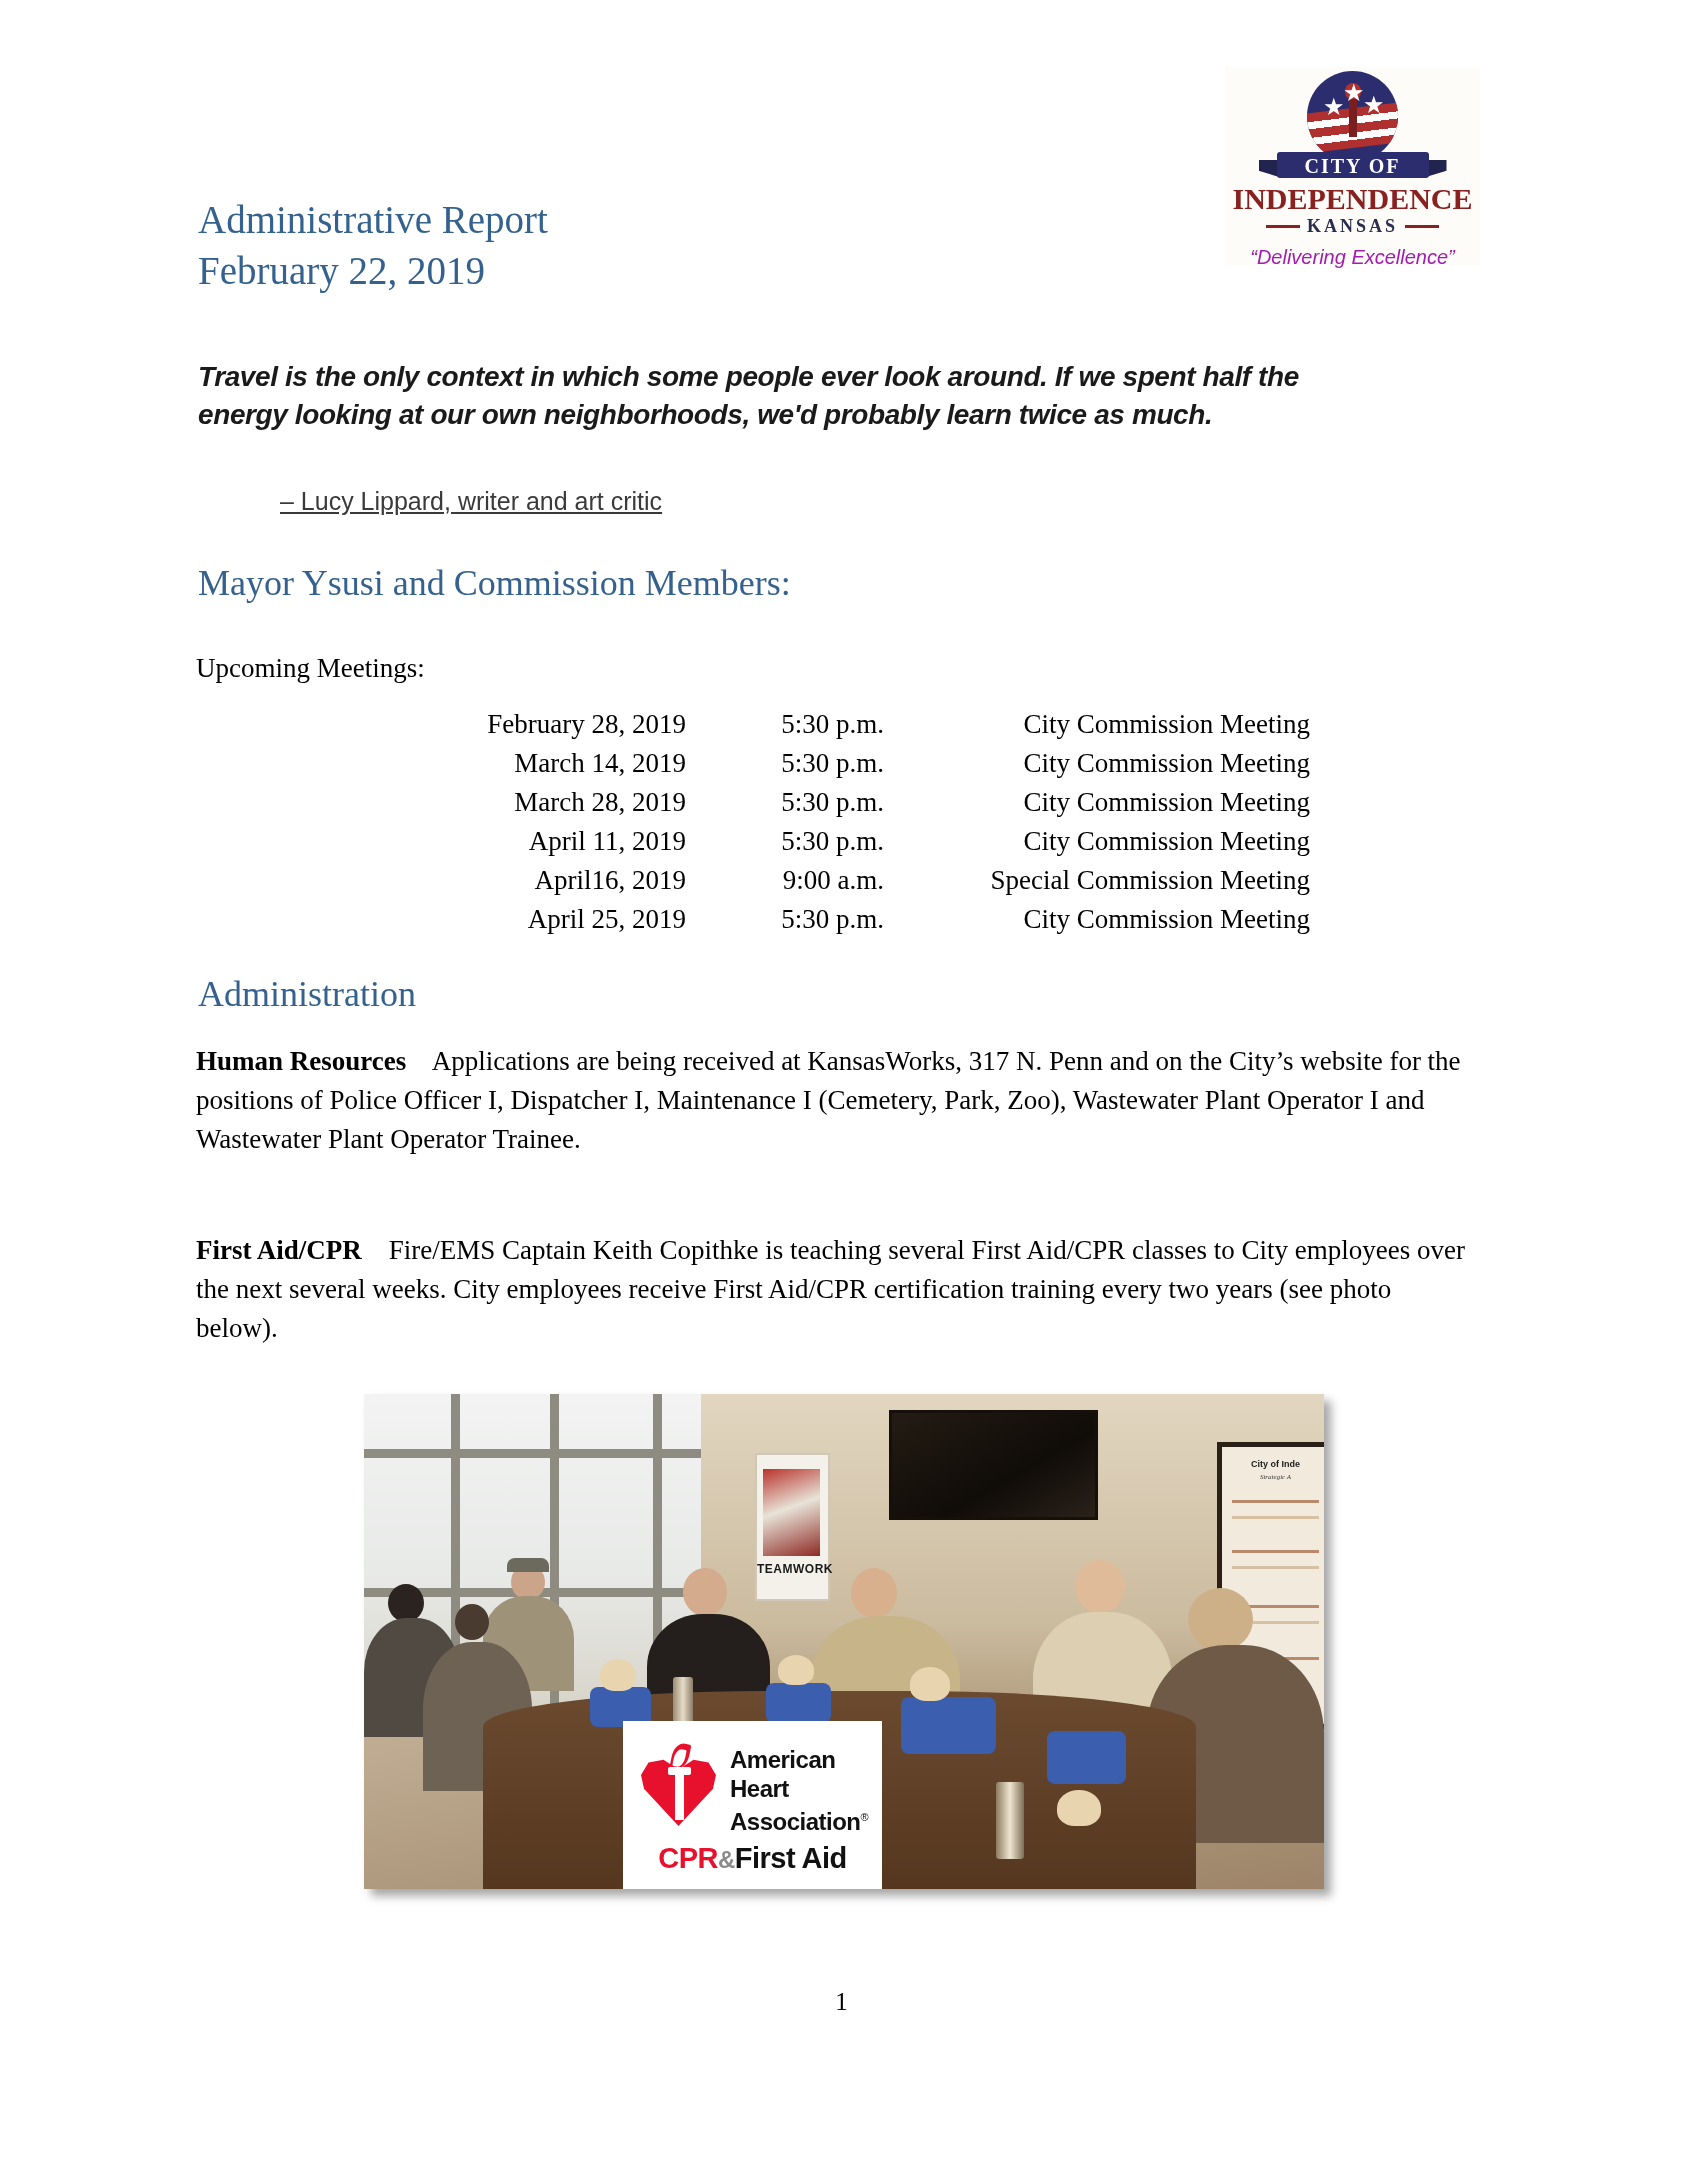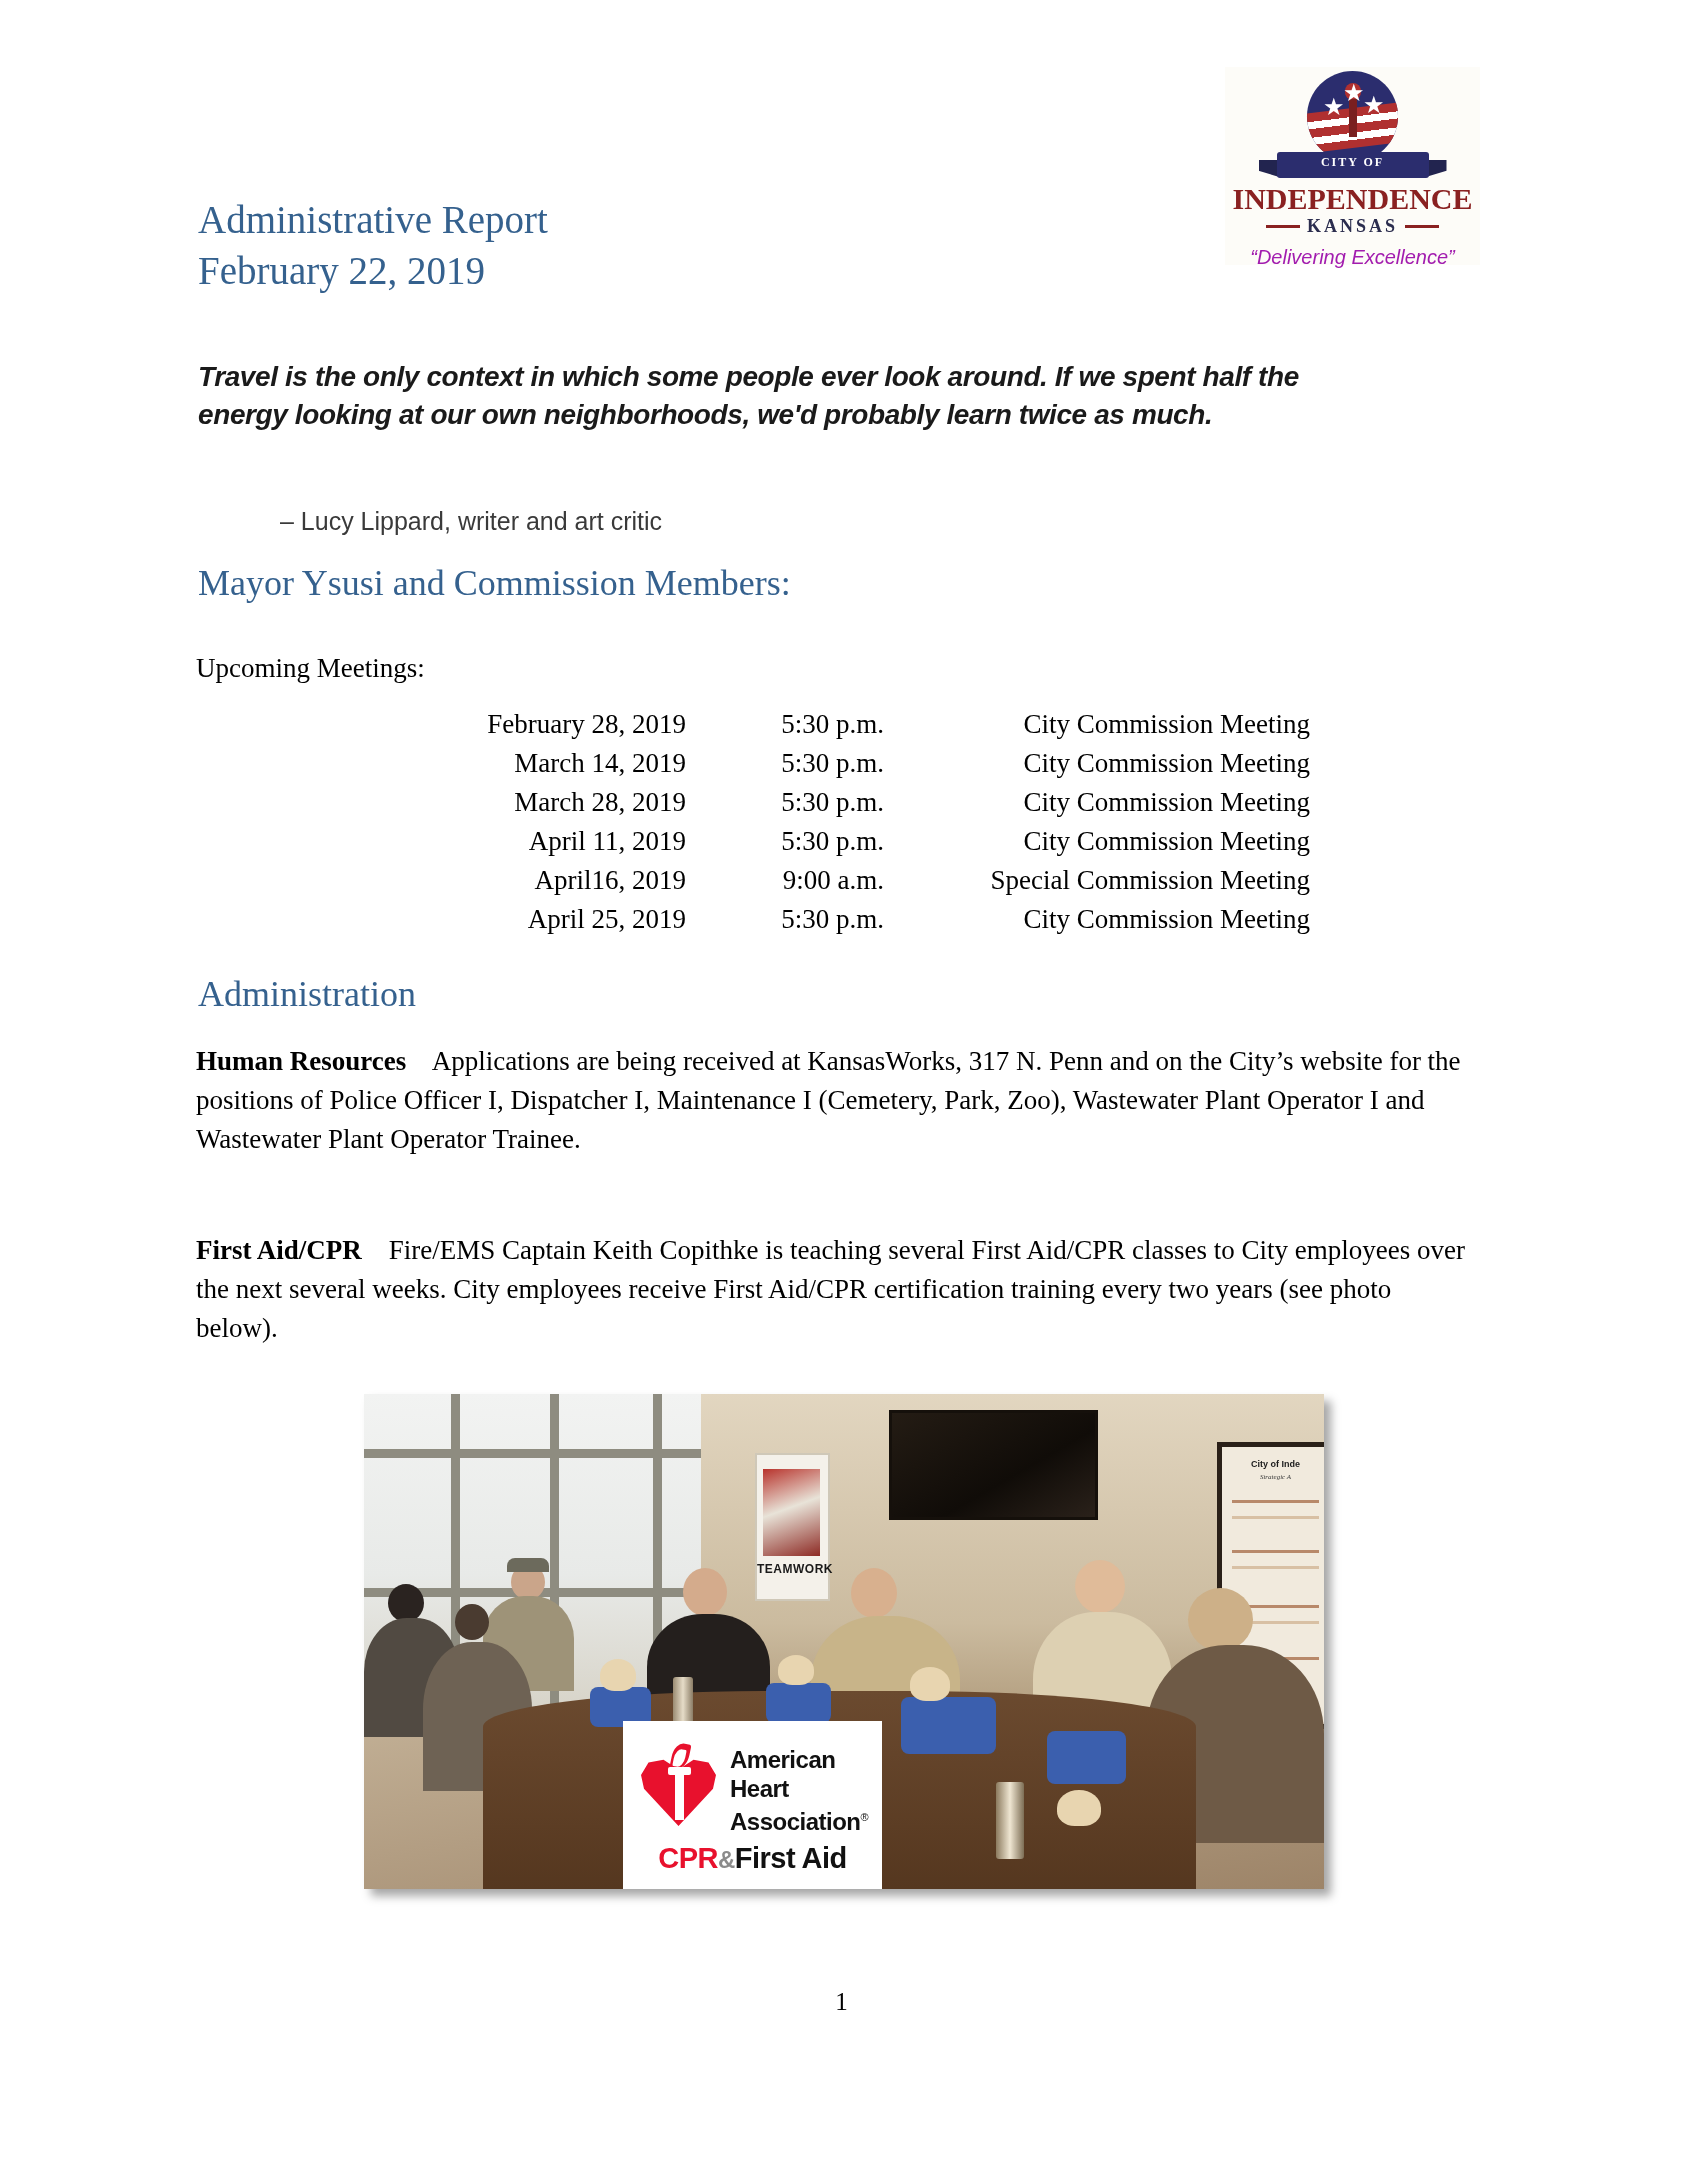--- a/index.html
+++ b/index.html
@@ -98,21 +98,21 @@
   }
   .banner-tail-l { left: 0; clip-path: polygon(0 0, 100% 0, 100% 100%, 0 60%); }
   .banner-tail-r { right: 0; clip-path: polygon(0 0, 100% 0, 100% 60%, 0 100%); }
   .banner-text {
     position: absolute;
     left: 0; top: 7px;
     width: 188px;
     text-align: center;
     color: #ffffff;
     font-family: "Liberation Serif", serif;
-    font-size: 12px;
+    font-size: 20px;
     letter-spacing: 2px;
     font-weight: bold;
   }
 
   .logo-name {
     margin-top: 2px;
     color: #8a2121;
     font-family: "Liberation Serif", serif;
     font-weight: bold;
     font-size: 30px;
@@ -168,24 +168,25 @@
     font-style: italic;
     font-weight: bold;
     font-size: 28px;
     line-height: 38px;
     color: #1a1a1a;
     letter-spacing: -0.4px;
   }
   .quote-attrib {
     position: absolute;
     left: 280px;
-    top: 507px;
+    top: 487px;
     font-family: "Liberation Sans", sans-serif;
     font-size: 25px;
     color: #3a3a3a;
+    text-decoration: underline;
   }
 
   .h1-blue {
     position: absolute;
     color: #35618E;
     font-size: 36px;
     line-height: 1.1;
   }
   .h-mayor { left: 198px; top: 564px; }
   .h-admin { left: 198px; top: 975px; }

